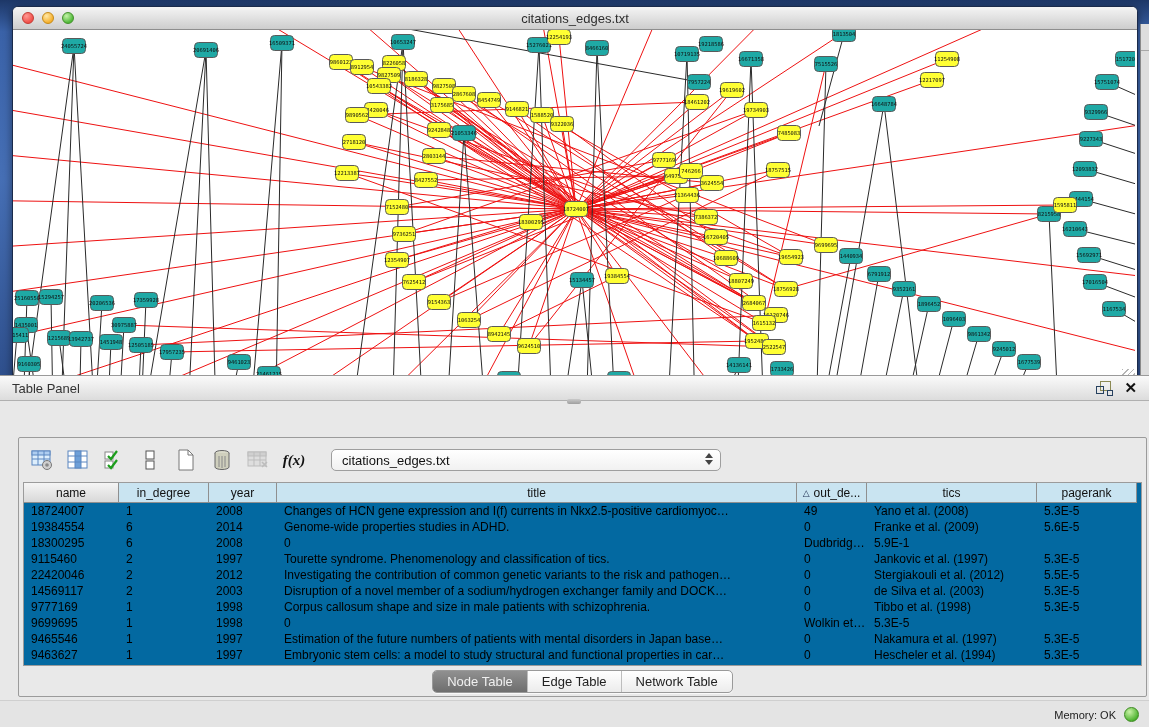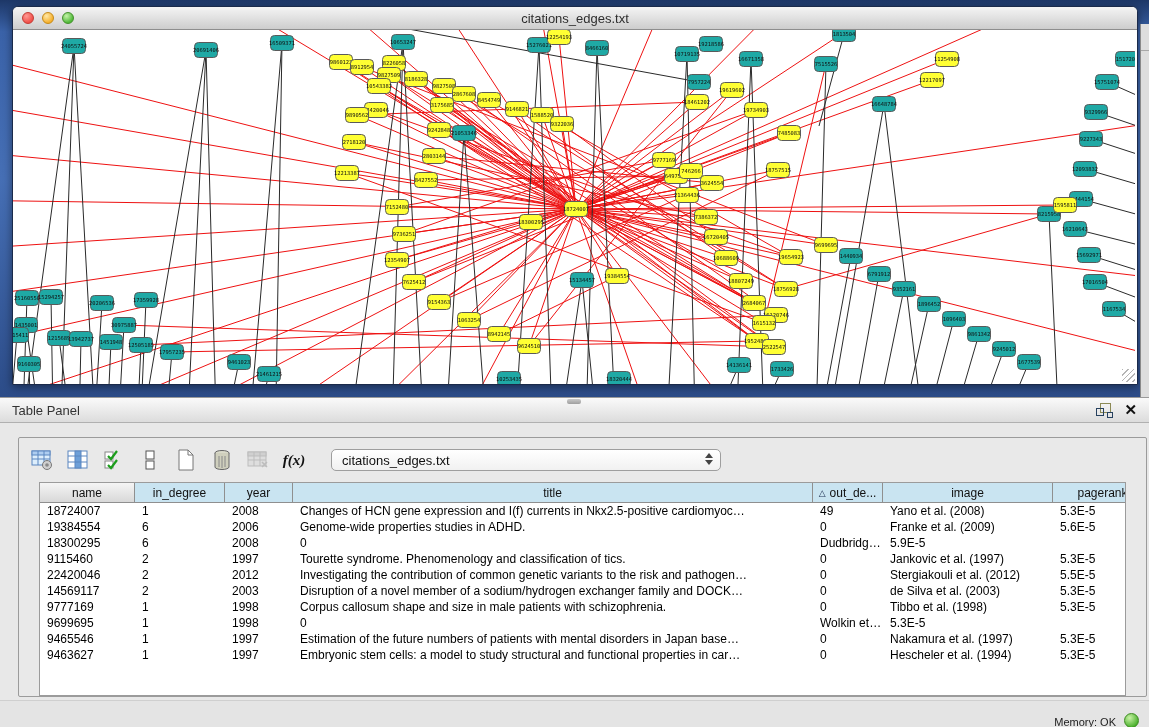--- a/index.html
+++ b/index.html
@@ -41,21 +41,21 @@
     position:absolute;right:2px;bottom:2px;width:13px;height:13px;
     background:repeating-linear-gradient(135deg,#b5b5b5 0 1px,transparent 1px 4px);
   }
   .right-strip{
     position:absolute;right:0px;top:24px;width:8px;height:373px;
     background:#dedede;border-left:1px solid #8a8a8a;
   }
   .right-strip .tick{position:absolute;left:0;right:0;height:1px;background:#a8a8a8;}
   
   .tp-titlebar{
-    position:absolute;left:0;top:397px;width:1149px;height:26px;box-sizing:border-box;
+    position:absolute;left:0;top:375px;width:1149px;height:26px;box-sizing:border-box;
     background:linear-gradient(180deg,#fafafa,#dcdcdc);
     border-top:1px solid #9a9a9a;border-bottom:1px solid #b0b0b0;
     display:flex;align-items:center;
   }
   .tp-title{font-size:13px;color:#333;padding-left:12px;flex:1;}
   .tp-buttons{display:flex;align-items:center;gap:12px;padding-right:12px;}
   .tp-float{width:16px;height:14px;position:relative;cursor:default;}
   .tp-float .sq1{position:absolute;left:4px;top:0;width:9px;height:8px;border:1px solid #8c8a55;background:transparent;}
   .tp-float .sq2{position:absolute;left:0;top:5px;width:6px;height:6px;border:1px solid #27415f;}
   .tp-float .sq3{position:absolute;left:11px;top:9px;width:4px;height:4px;border:1px solid #27415f;}
@@ -76,21 +76,21 @@
   .combo{
     margin-left:14px;width:390px;height:22px;background:linear-gradient(180deg,#ffffff,#f1f1f1);
     border:1px solid #9e9e9e;border-radius:5px;display:flex;align-items:center;
     font-size:13px;color:#111;padding-left:10px;box-sizing:border-box;position:relative;cursor:default;
   }
   .combo .arrows{position:absolute;right:7px;top:3px;display:flex;flex-direction:column;gap:2px;}
   .combo .arrows i{width:0;height:0;border-left:4px solid transparent;border-right:4px solid transparent;display:block;}
   .combo .arrows .up{border-bottom:5px solid #444;}
   .combo .arrows .dn{border-top:5px solid #444;}
   .table-wrap{
-    flex:1;margin:0 20px;border:1px solid #9b9b9b;background:#ffffff;
+    flex:1;margin:0 4px;border:1px solid #9b9b9b;background:#0369a1;
     display:flex;flex-direction:row;overflow:hidden;gap:16px;
   }
   .grid-area{width:1113px;display:flex;flex-direction:column;}
   .grid-header{display:grid;grid-template-columns:95px 90px 68px 520px 70px 170px 100px;height:20px;}
   .grid-header .hcell{
     box-sizing:border-box;border-right:1px solid #8f8f8f;border-bottom:1px solid #8f8f8f;
     background:#c9e4f1;font-size:12px;color:#111;display:flex;align-items:center;justify-content:center;
     cursor:default;white-space:nowrap;overflow:hidden;
   }
   .grid-header .hcell:first-child{background:linear-gradient(180deg,#f5f5f5,#d8d8d8);}
@@ -116,21 +116,21 @@
     font-size:13px;color:#222;display:flex;align-items:center;padding:0 14px;cursor:default;
     border-right:1px solid #bdbdbd;
   }
   .seg .tab:last-child{border-right:none;}
   .seg .tab.active{
     background:linear-gradient(180deg,#909090,#6e6e6e);color:#f0f0f0;
   }
   
   .statusbar{
     position:absolute;left:0;top:700px;width:1149px;height:27px;background:#e4e4e4;
-    border-top:1px solid #cfcfcf;display:flex;align-items:flex-end;justify-content:flex-end;
+    border-top:1px solid #cfcfcf;display:flex;align-items:center;justify-content:flex-end;
   }
   .mem-label{font-size:11px;color:#222;margin-right:8px;}
   .mem-dot{
     width:13px;height:13px;border-radius:50%;margin-right:10px;cursor:default;
     background:radial-gradient(circle at 35% 30%,#c9f2a6,#49b02c 75%);border:1px solid #3c8a20;
   }
 </style>
 </head>
 <body>
 
@@ -886,52 +886,52 @@
               <span>year</span>
             </div>
             <div class="hcell">
               <span>title</span>
             </div>
             <div class="hcell">
               <span class="sort">△</span>
               <span>out_de...</span>
             </div>
             <div class="hcell">
-              <span>image</span>
+              <span>tics</span>
             </div>
             <div class="hcell">
               <span>pagerank</span>
             </div>
           </div>
         <div class="grid-rows" id="grid-rows">
             <div class="grid-row">
               <div class="cell">18724007</div>
               <div class="cell">1</div>
               <div class="cell">2008</div>
               <div class="cell">Changes of HCN gene expression and I(f) currents in Nkx2.5-positive cardiomyoc…</div>
               <div class="cell">49</div>
               <div class="cell">Yano et al. (2008)</div>
               <div class="cell">5.3E-5</div>
             </div>
             <div class="grid-row">
               <div class="cell">19384554</div>
               <div class="cell">6</div>
-              <div class="cell">2006</div>
+              <div class="cell">2014</div>
               <div class="cell">Genome-wide properties studies in ADHD.</div>
               <div class="cell">0</div>
               <div class="cell">Franke et al. (2009)</div>
               <div class="cell">5.6E-5</div>
             </div>
             <div class="grid-row">
               <div class="cell">18300295</div>
               <div class="cell">6</div>
               <div class="cell">2008</div>
               <div class="cell">0</div>
               <div class="cell">Dudbridge et al. (2008)</div>
-              <div class="cell">5.9E-5</div>
+              <div class="cell">5.9E-1</div>
             </div>
             <div class="grid-row">
               <div class="cell">9115460</div>
               <div class="cell">2</div>
               <div class="cell">1997</div>
               <div class="cell">Tourette syndrome. Phenomenology and classification of tics.</div>
               <div class="cell">0</div>
               <div class="cell">Jankovic et al. (1997)</div>
               <div class="cell">5.3E-5</div>
             </div>
@@ -988,19 +988,26 @@
               <div class="cell">Hescheler et al. (1994)</div>
               <div class="cell">5.3E-5</div>
             </div>
           </div>
       </div>
       <div class="vscroll">
         <div class="vthumb"></div>
       </div>
     </div>
 
+    <div class="tabs-row">
+      <div class="seg" id="table-tabs">
+          <div class="tab active">Node Table</div>
+          <div class="tab">Edge Table</div>
+          <div class="tab">Network Table</div>
+        </div>
+    </div>
   </div>
 </div>
 
 <div class="statusbar">
   <span class="mem-label">Memory: OK</span>
   <span class="mem-dot"></span>
 </div>
 
 </body></html>

